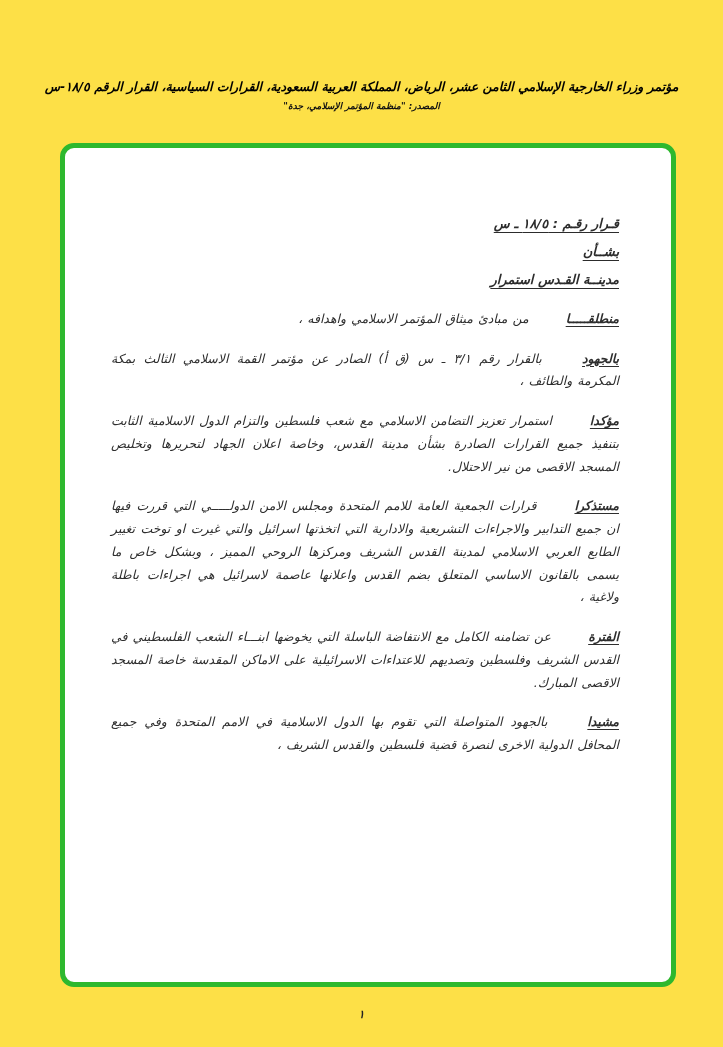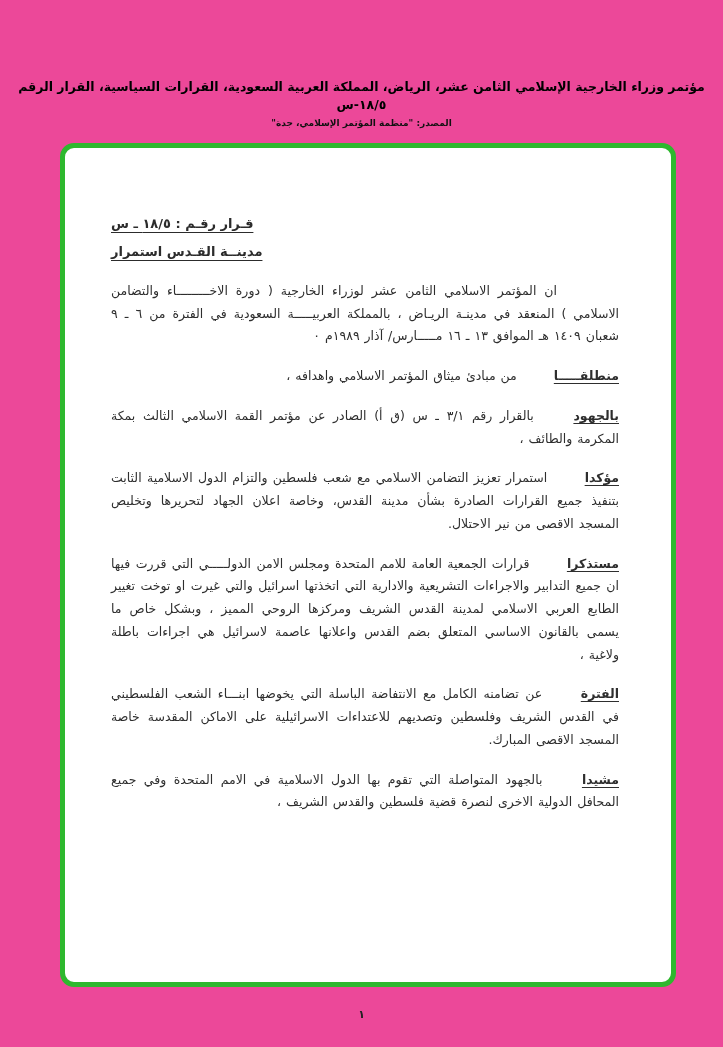--- a/index.html
+++ b/index.html
@@ -6,23 +6,24 @@
     html, body {
       margin: 0;
       padding: 0;
       background: #ffffff;
       font-family: "DejaVu Sans", sans-serif;
     }
     .page {
       position: relative;
       width: 723px;
       height: 1047px;
-      background: #ec4899;
+      background: #fde047;
       overflow: hidden;
       direction: rtl;
+      font-style: italic;
     }
     .top-header {
       position: absolute;
       top: 78px;
       left: 0;
       width: 100%;
       text-align: center;
       direction: rtl;
     }
     .top-header .title {
@@ -46,21 +47,21 @@
       width: 616px;
       height: 844px;
       border: 5px solid #2eb82e;
       border-radius: 14px;
       background: #ffffff;
       padding: 62px 52px 20px 46px;
       direction: rtl;
       overflow: hidden;
     }
     .doc-title {
-      text-align: left;
+      text-align: right;
       color: #2c2c2c;
       font-size: 13px;
       font-weight: bold;
       line-height: 2.15;
       margin-bottom: 14px;
       letter-spacing: 1px;
     }
     .doc-title .line {
       display: block;
     }
@@ -104,24 +105,24 @@
 
   <div class="top-header">
     <div class="title">مؤتمر وزراء الخارجية الإسلامي الثامن عشر، الرياض، المملكة العربية السعودية، القرارات السياسية، القرار الرقم ١٨/٥-س</div>
     <div class="source">المصدر:  "منظمة المؤتمر الإسلامي، جدة"</div>
   </div>
 
   <div class="doc-frame">
 
     <div class="doc-title">
       <span class="line underlined">قـرار رقـم : ١٨/٥ ـ س</span>
+      <span class="line underlined">بشــأن</span>
       <span class="line underlined">مدينــة القـدس استمرار</span>
     </div>
 
-    <p class="paragraph first"><span class="lead"></span> <span>ان المؤتمر الاسلامي الثامن عشر لوزراء الخارجية ( دورة الاخـــــــــاء والتضامن الاسلامي ) المنعقد في مدينـة الريـاض ، بالمملكة العربيـــــة السعودية في الفترة من ٦ ـ ٩ شعبان ١٤٠٩ هـ الموافق ١٣ ـ ١٦ مـــــارس/ آذار ١٩٨٩م ٠</span></p>
 
     <p class="paragraph"><span class="lead">منطلقـــــا</span> <span>من مبادئ ميثاق المؤتمر الاسلامي واهدافه ،</span></p>
 
     <p class="paragraph"><span class="lead">بالجهود</span> <span>بالقرار رقم ٣/١ ـ س (ق أ) الصادر عن مؤتمر القمة الاسلامي الثالث بمكة المكرمة والطائف ،</span></p>
 
 
     <p class="paragraph"><span class="lead">مؤكدا</span> <span>استمرار تعزيز التضامن الاسلامي مع شعب فلسطين والتزام الدول الاسلامية الثابت بتنفيذ جميع القرارات الصادرة بشأن مدينة القدس، وخاصة اعلان الجهاد لتحريرها وتخليص المسجد الاقصى من نير الاحتلال.</span></p>
 
     <p class="paragraph"><span class="lead">مستذكرا</span> <span>قرارات الجمعية العامة للامم المتحدة ومجلس الامن الدولـــــي التي قررت فيها ان جميع التدابير والاجراءات التشريعية والادارية التي اتخذتها اسرائيل والتي غيرت او توخت تغيير الطابع العربي الاسلامي لمدينة القدس الشريف ومركزها الروحي المميز ، وبشكل خاص ما يسمى بالقانون الاساسي المتعلق بضم القدس واعلانها عاصمة لاسرائيل هي اجراءات باطلة ولاغية ،</span></p>
 

